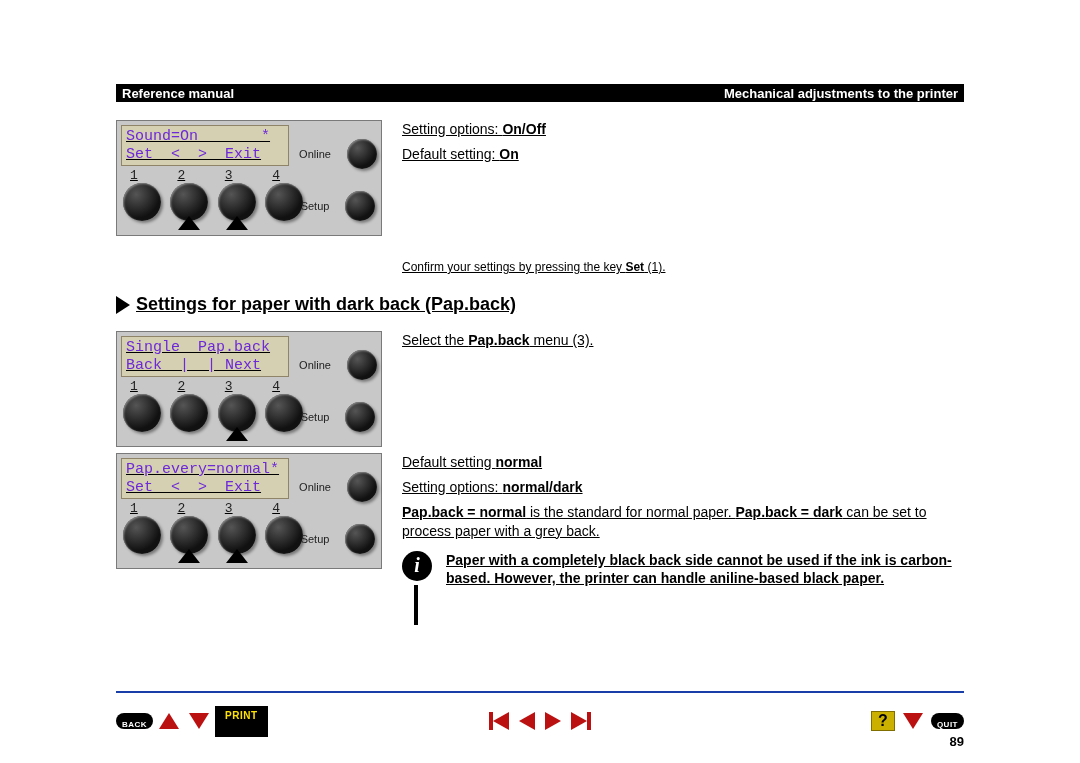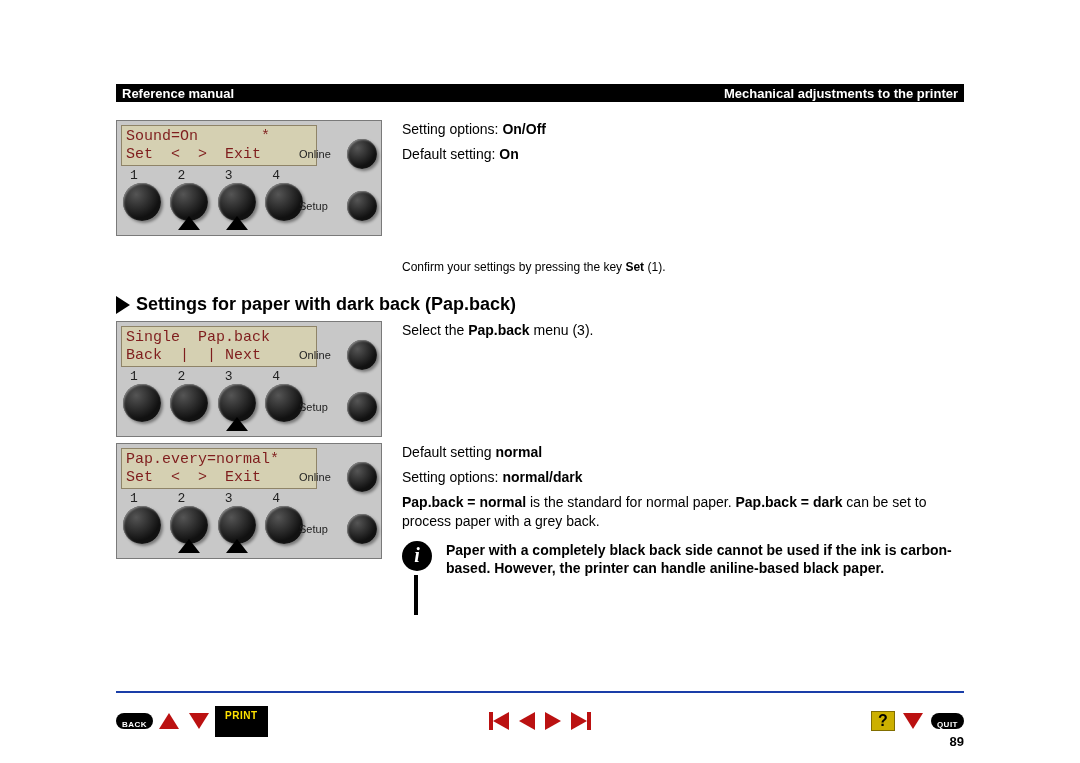--- a/index.html
+++ b/index.html
@@ -1,40 +1,40 @@
 <!DOCTYPE html>
 <html><head>
 <meta charset="utf-8">
 <style>
   * { box-sizing: border-box; margin: 0; padding: 0; }
   body { background: #fff; font-family: Arial, Helvetica, sans-serif; font-size: 14px; color: #000; }
-  .page { width: 1080px; height: 763px; position: relative; padding: 84px 116px 0 116px; }
+  .page { width: 1080px; height: 763px; position: relative; padding: 84px 116px 0 116px; text-decoration: underline; }
   .header-bar { background: #000; color: #fff; font-size: 13px; font-weight: bold; display: flex; justify-content: space-between; align-items: center; height: 18px; padding: 0 6px; margin-bottom: 18px; }
   .content-row { display: flex; gap: 18px; margin-bottom: 10px; }
   .panel-col { width: 268px; flex-shrink: 0; }
   .text-col { flex: 1; font-size: 14px; line-height: 1.35; }
   .text-col p { margin-bottom: 6px; }
   .text-col p.sp { margin-top: 18px; }
   
-  .section-head { display: flex; align-items: center; gap: 6px; margin: 20px 0 6px 0; }
+  .section-head { display: flex; align-items: center; gap: 6px; margin: 20px 0 16px 0; }
   .section-head .arrrow { width: 0; height: 0; border-top: 9px solid transparent; border-bottom: 9px solid transparent; border-left: 14px solid #000; }
   .section-head .title { font-size: 18px; font-weight: bold; }
 
   
   .panel { background: #c8c8c8; border: 1px solid #7a7a7a; position: relative; width: 266px; height: 116px; padding: 4px; }
-  .display { background: #d5d0b2; border: 1px solid #8f8468; width: 196px; margin-left: 0; font-family: "Courier New", monospace; font-size: 15px; line-height: 18px; padding: 2px 4px 1px 4px; color: #7f1d1d; }
+  .display { background: #d5d0b2; border: 1px solid #8f8468; width: 168px; margin-left: 0; font-family: "Courier New", monospace; font-size: 15px; line-height: 18px; padding: 2px 4px 1px 4px; color: #6d28d9; }
   .display .ln { white-space: pre; }
   .nums { display: flex; width: 168px; justify-content: space-between; padding: 2px 9px 0 9px; font-family: "Courier New", monospace; font-size: 13px; color: #222; }
   .row-btns { display: flex; width: 184px; justify-content: space-between; padding: 0 2px; margin-top: 0; }
   .btn { width: 38px; height: 38px; border-radius: 50%; position: relative;
     background: radial-gradient(circle at 35% 30%, #555, #111 65%);
     box-shadow: inset 1px 1px 2px #888, 2px 2px 3px rgba(0,0,0,.4); }
   .btn.sm { width: 30px; height: 30px; }
   .side { position: absolute; right: 4px; top: 18px; width: 78px; }
-  .side .s-row { display: flex; align-items: center; gap: 16px; margin-bottom: 22px; justify-content: space-between; }
+  .side .s-row { display: flex; align-items: center; gap: 16px; margin-bottom: 22px; justify-content: center; }
   .side .s-row span { font-family: Arial; font-size: 11px; color: #222; }
   .arrow-up { position: absolute; bottom: -9px; width: 0; height: 0; border-left: 11px solid transparent; border-right: 11px solid transparent; border-bottom: 14px solid #000; }
 
   .info-block { display: flex; gap: 10px; align-items: flex-start; margin-top: 10px; }
   .info-icon { flex-shrink: 0; width: 34px; position: relative; }
   .info-icon .circ { width: 30px; height: 30px; border-radius: 50%; background: #000; display: flex; align-items: center; justify-content: center; font-family: Georgia, serif; font-style: italic; font-weight: bold; color: #fff; font-size: 20px; }
   .info-icon .bar { width: 4px; height: 40px; background: #000; margin: 4px 0 0 12px; }
   .info-text { font-weight: bold; font-size: 14px; line-height: 1.35; }
 
   .confirm-line { margin: 24px 0 6px 16px; font-size: 12px; }

